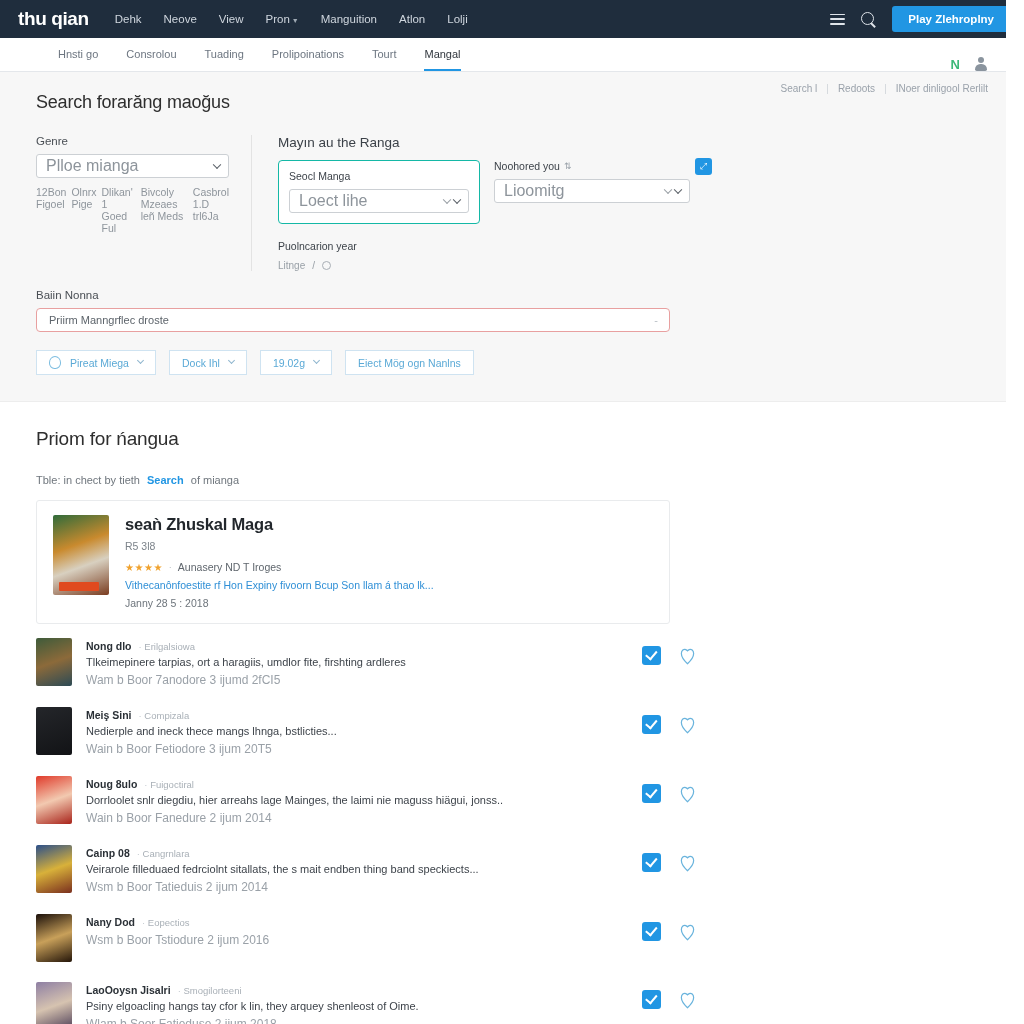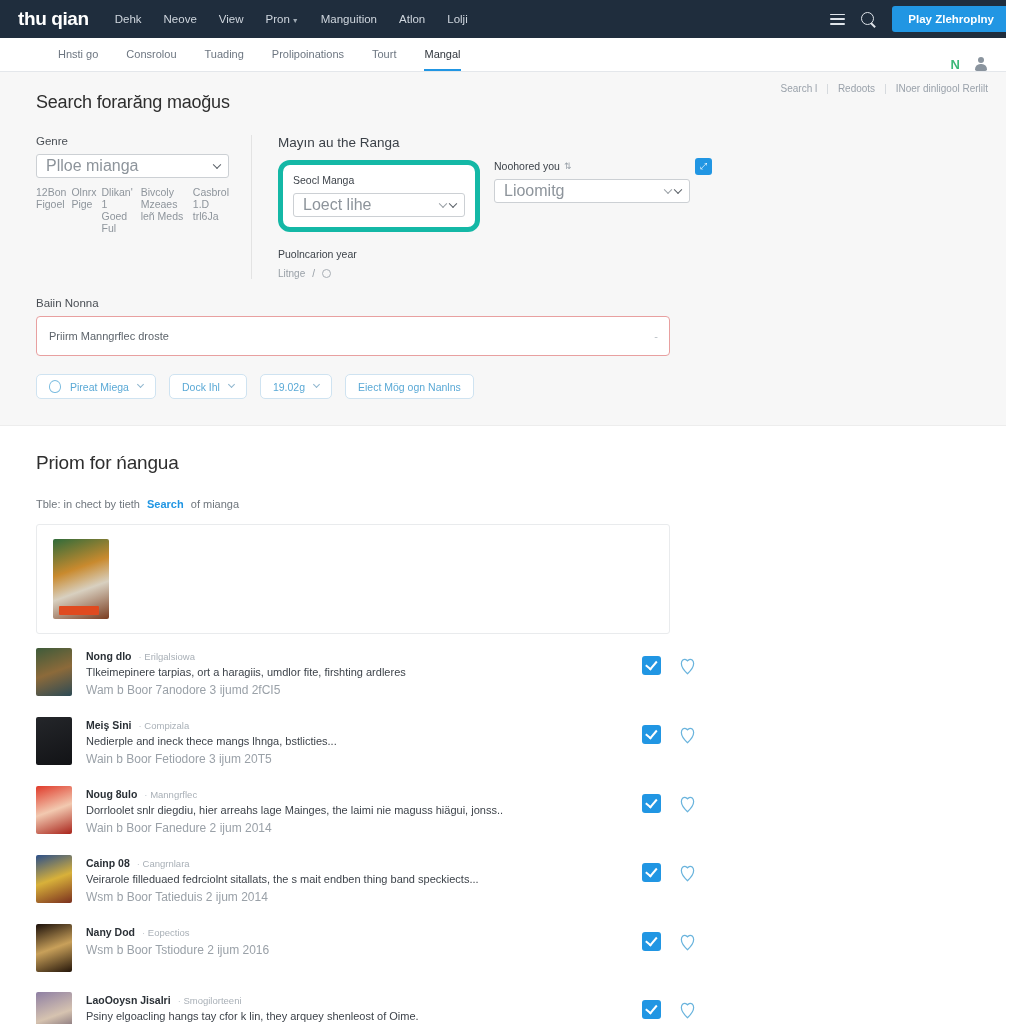--- a/index.html
+++ b/index.html
@@ -79,46 +79,46 @@
     position: absolute; right: 18px; top: 50%; width: 6px; height: 6px;
     border-right: 1.4px solid #9aa0a6; border-bottom: 1.4px solid #9aa0a6;
     transform: translateY(-70%) rotate(45deg);
   }
   .hintlist { margin-top: 8px; display: flex; flex-direction: row; gap: 5px; }
   .hintlist div { font-size: 10.5px; color: #8e959c; }
 
   .subhead { font-size: 13.5px; color: #3b4148; margin-bottom: 10px; }
   .row2 { display: flex; gap: 14px; align-items: flex-start; }
   .boxed {
-    border: 5px solid #14b8a6; border-radius: 12px; padding: 9px 10px 10px 10px;
+    border: 1px solid #14b8a6; border-radius: 4px; padding: 9px 10px 10px 10px;
     background: #fff; width: 202px;
   }
   .plain { width: 196px; padding-top: 0; position: relative; }
   .minilabel { font-size: 10.5px; color: #3d434a; margin-bottom: 7px; display: flex; align-items: center; gap: 4px; }
   .sortglyph { color: #98a0a8; font-size: 9px; }
   .sq-btn {
     position: absolute; right: -22px; top: -2px; width: 17px; height: 17px;
     background: #2196e3; border-radius: 3px; display: flex; align-items: center; justify-content: center;
   }
   .sq-btn span { color: #fff; font-size: 9px; line-height: 1; }
   .pubyear { margin-top: 16px; }
   .pubrange { font-size: 10px; color: #99a0a7; margin-top: 8px; display: flex; align-items: center; gap: 7px; }
   .pubrange .dot { width: 9px; height: 9px; border: 1.2px solid #a8aeb5; border-radius: 50%; display: inline-block; }
 
   .fullrow { margin-top: 18px; }
   .bigsearch {
-    height: 40px; border: 1px solid #e8a0a0; border-radius: 4px; background: #fff;
+    height: 24px; border: 1px solid #e8a0a0; border-radius: 4px; background: #fff;
     display: flex; align-items: center; padding: 0 14px 0 12px; font-size: 11px; color: #5d646b;
     width: 634px; position: relative;
   }
   .bigsearch .dash { position: absolute; right: 11px; color: #b9bfc5; font-size: 11px; }
 
   .btnrow { display: flex; gap: 13px; margin-top: 18px; }
   .obtn {
-    border: 1px solid #cfe3f1; background: #fff; border-radius: 5px; height: 25px;
+    border: 1px solid #cfe3f1; background: #fff; border-radius: 0; height: 25px;
     display: flex; align-items: center; gap: 9px; padding: 0 12px;
     font-size: 10.5px; color: #5aa9d6; white-space: nowrap;
   }
   .obtn .ring { width: 12px; height: 13px; border: 1.4px solid #7dbde0; border-radius: 50% 50% 45% 45%; }
   .obtn .dn { width: 5px; height: 5px; border-right: 1.3px solid #8fb6ce; border-bottom: 1.3px solid #8fb6ce; transform: translateY(-2px) rotate(45deg); }
 
   
   .results { background: #fff; padding: 26px 36px 0 36px; }
   .res-title { font-size: 19px; color: #2e2e2e; margin-bottom: 24px; letter-spacing: -0.2px; }
   .res-sub { font-size: 11px; color: #6f767d; margin-bottom: 14px; }
@@ -310,20 +310,31 @@
   <div class="results">
     <div class="res-title">Priom for ńangua</div>
     <div class="res-sub">
       <span>Tble: in chect by tieth</span>
       <b>Search</b>
       <span>of mianga</span>
     </div>
 
     <div class="feature">
       <div class="thumb-lg"></div>
+      <div class="feat-body">
+        <div class="feat-title">seaǹ Zhuskal Maga</div>
+        <div class="feat-id">R5 3l8</div>
+        <div class="feat-meta">
+          <span class="stars">★★★★</span>
+          <span class="mdot">·</span>
+          <span class="mtxt">Aunasery ND T Iroges</span>
+        </div>
+        <div class="feat-link">Vithecanônfoestite rf Hon Expiny fivoorn Bcup Son llam á thao lk...</div>
+        <div class="feat-date">Janny 28 5 : 2018</div>
+      </div>
     </div>
 
     <div class="rows clip">
 
       <div class="mrow">
         <div class="thumb-sm" style="background:linear-gradient(160deg,#3e5b3a,#8c6a3a,#2c4a55)"></div>
         <div class="mbody">
           <div class="mhead">
             <span class="mname">Nong dlo</span>
             <span class="mstat">Erilgalsiowa</span>
@@ -355,21 +366,21 @@
               <path d="M10 20.5 C10 20.5 2.5 13.5 2.5 8 C2.5 4.4 5.4 1.8 8 3.2 C9 3.7 10 4.8 10 4.8 C10 4.8 11 3.7 12 3.2 C14.6 1.8 17.5 4.4 17.5 8 C17.5 13.5 10 20.5 10 20.5 Z" fill="none" stroke="#6ab4dd" stroke-width="1.5"></path>
             </svg>
         </div>
       </div>
 
       <div class="mrow">
         <div class="thumb-sm" style="background:linear-gradient(160deg,#e03a2a,#f2c9b0,#a8231a)"></div>
         <div class="mbody">
           <div class="mhead">
             <span class="mname">Noug 8ulo</span>
-            <span class="mstat">Manngrflec</span>
+            <span class="mstat">Fuigoctiral</span>
           </div>
           <div class="mdesc">Dorrloolet snlr diegdiu, hier arreahs lage Mainges, the laimi nie maguss hiägui, jonss..</div>
           <div class="mfoot">Wain b Boor  Fanedure 2 ijum 2014</div>
         </div>
         <div class="macts">
           <div class="cbox"></div>
           <svg class="heart" viewBox="0 0 20 22">
               <path d="M10 20.5 C10 20.5 2.5 13.5 2.5 8 C2.5 4.4 5.4 1.8 8 3.2 C9 3.7 10 4.8 10 4.8 C10 4.8 11 3.7 12 3.2 C14.6 1.8 17.5 4.4 17.5 8 C17.5 13.5 10 20.5 10 20.5 Z" fill="none" stroke="#6ab4dd" stroke-width="1.5"></path>
             </svg>
         </div>

